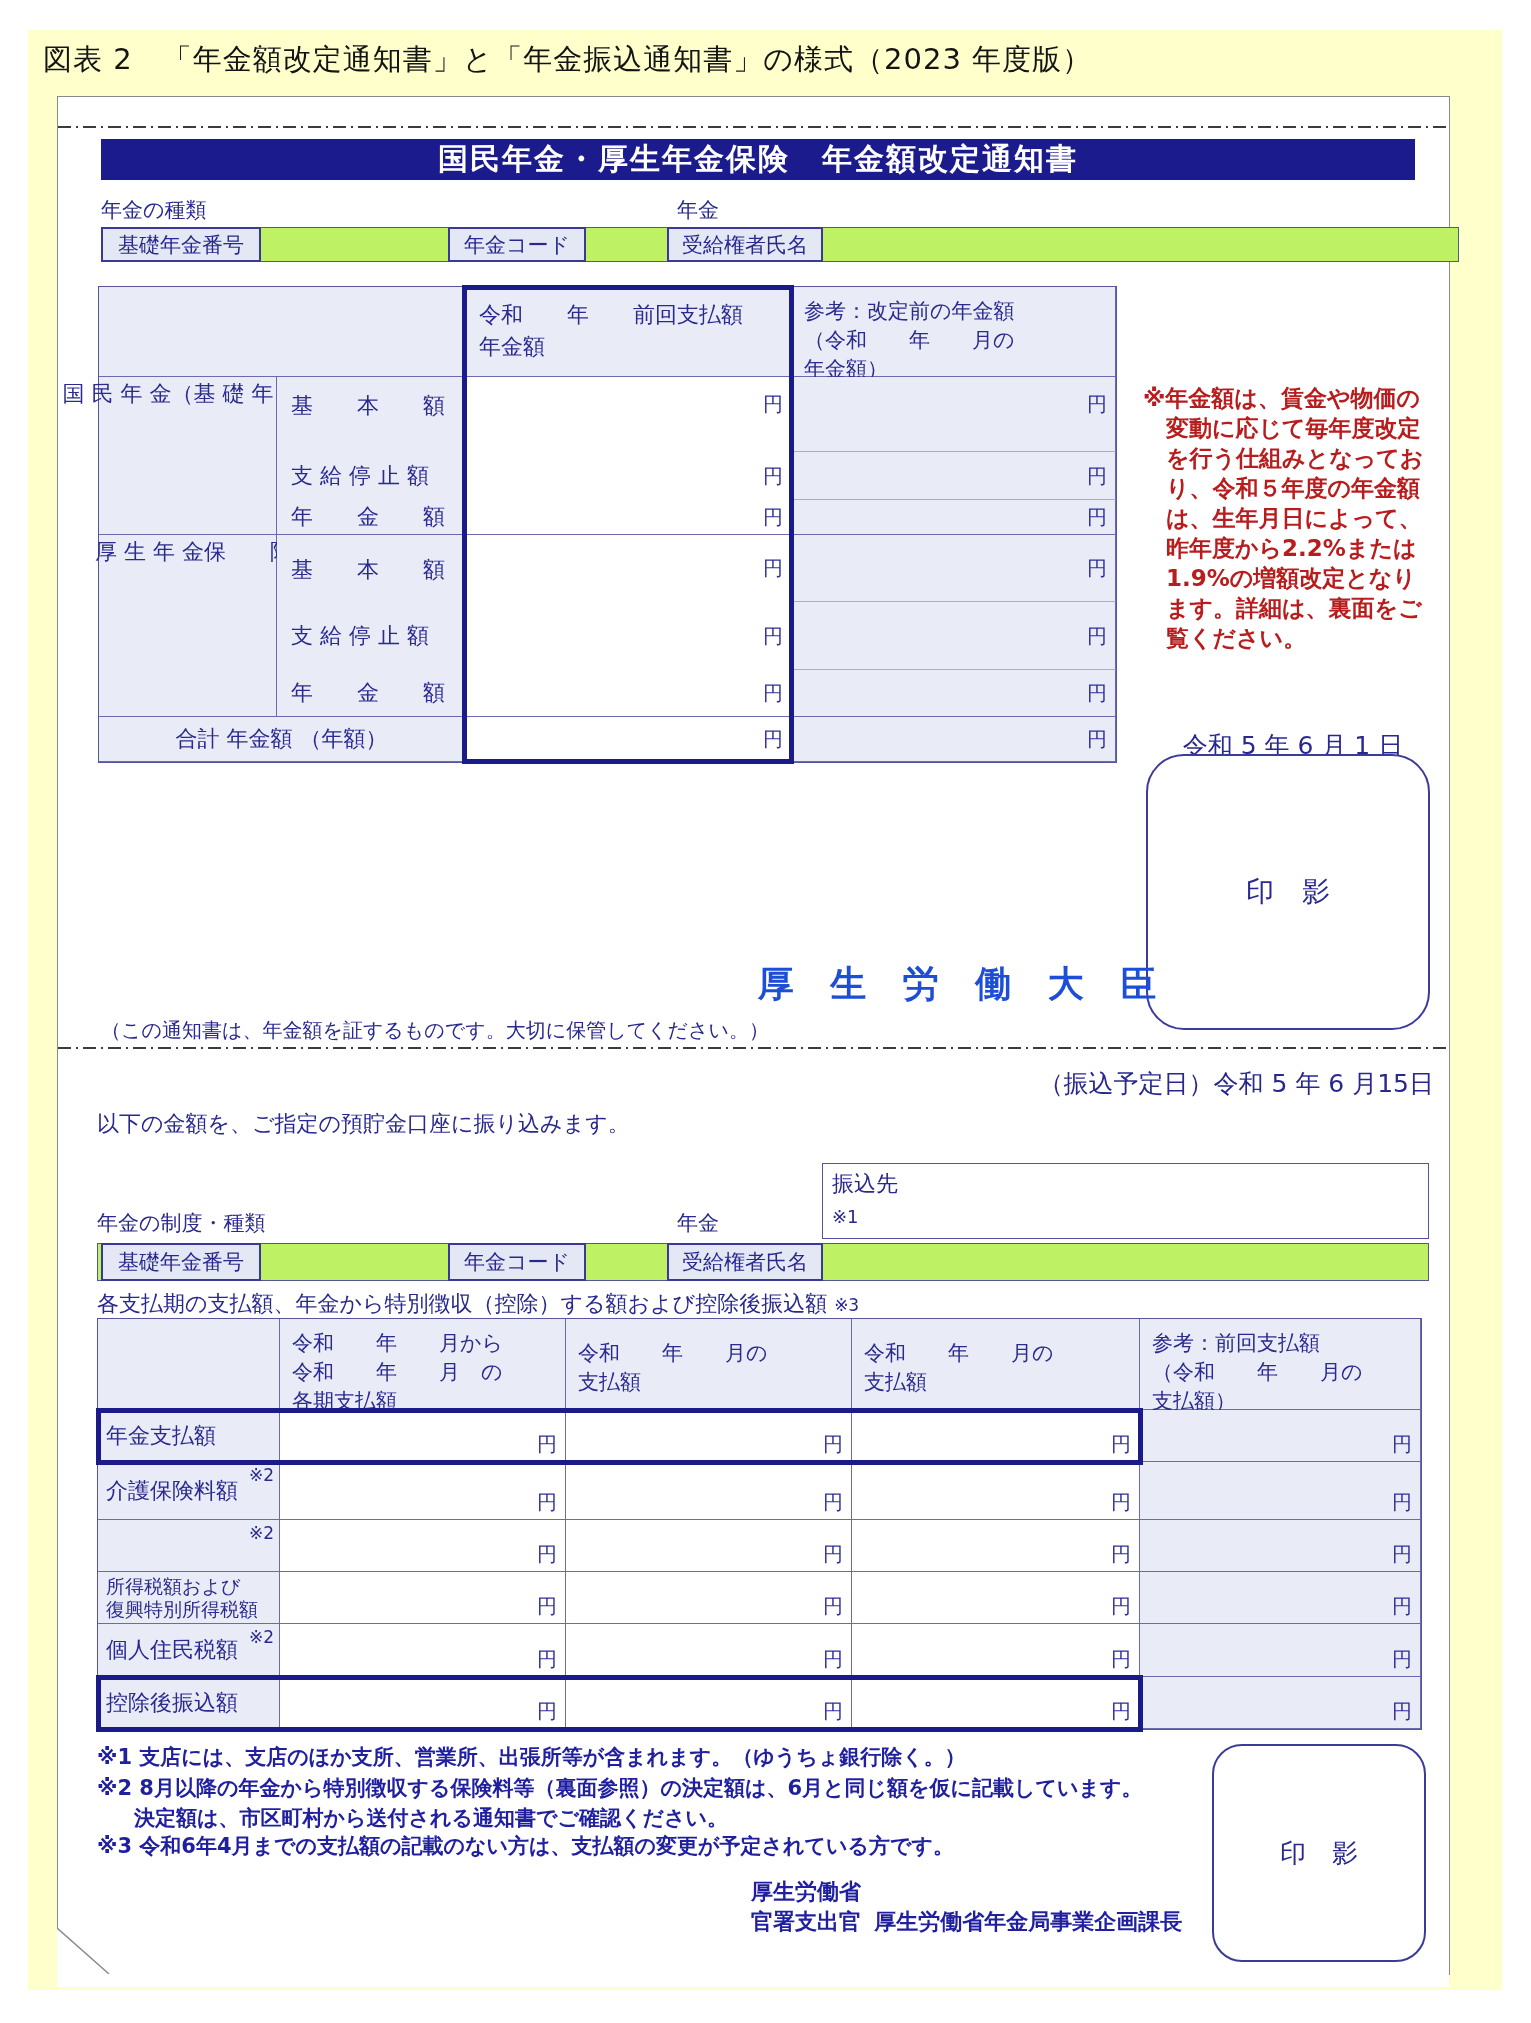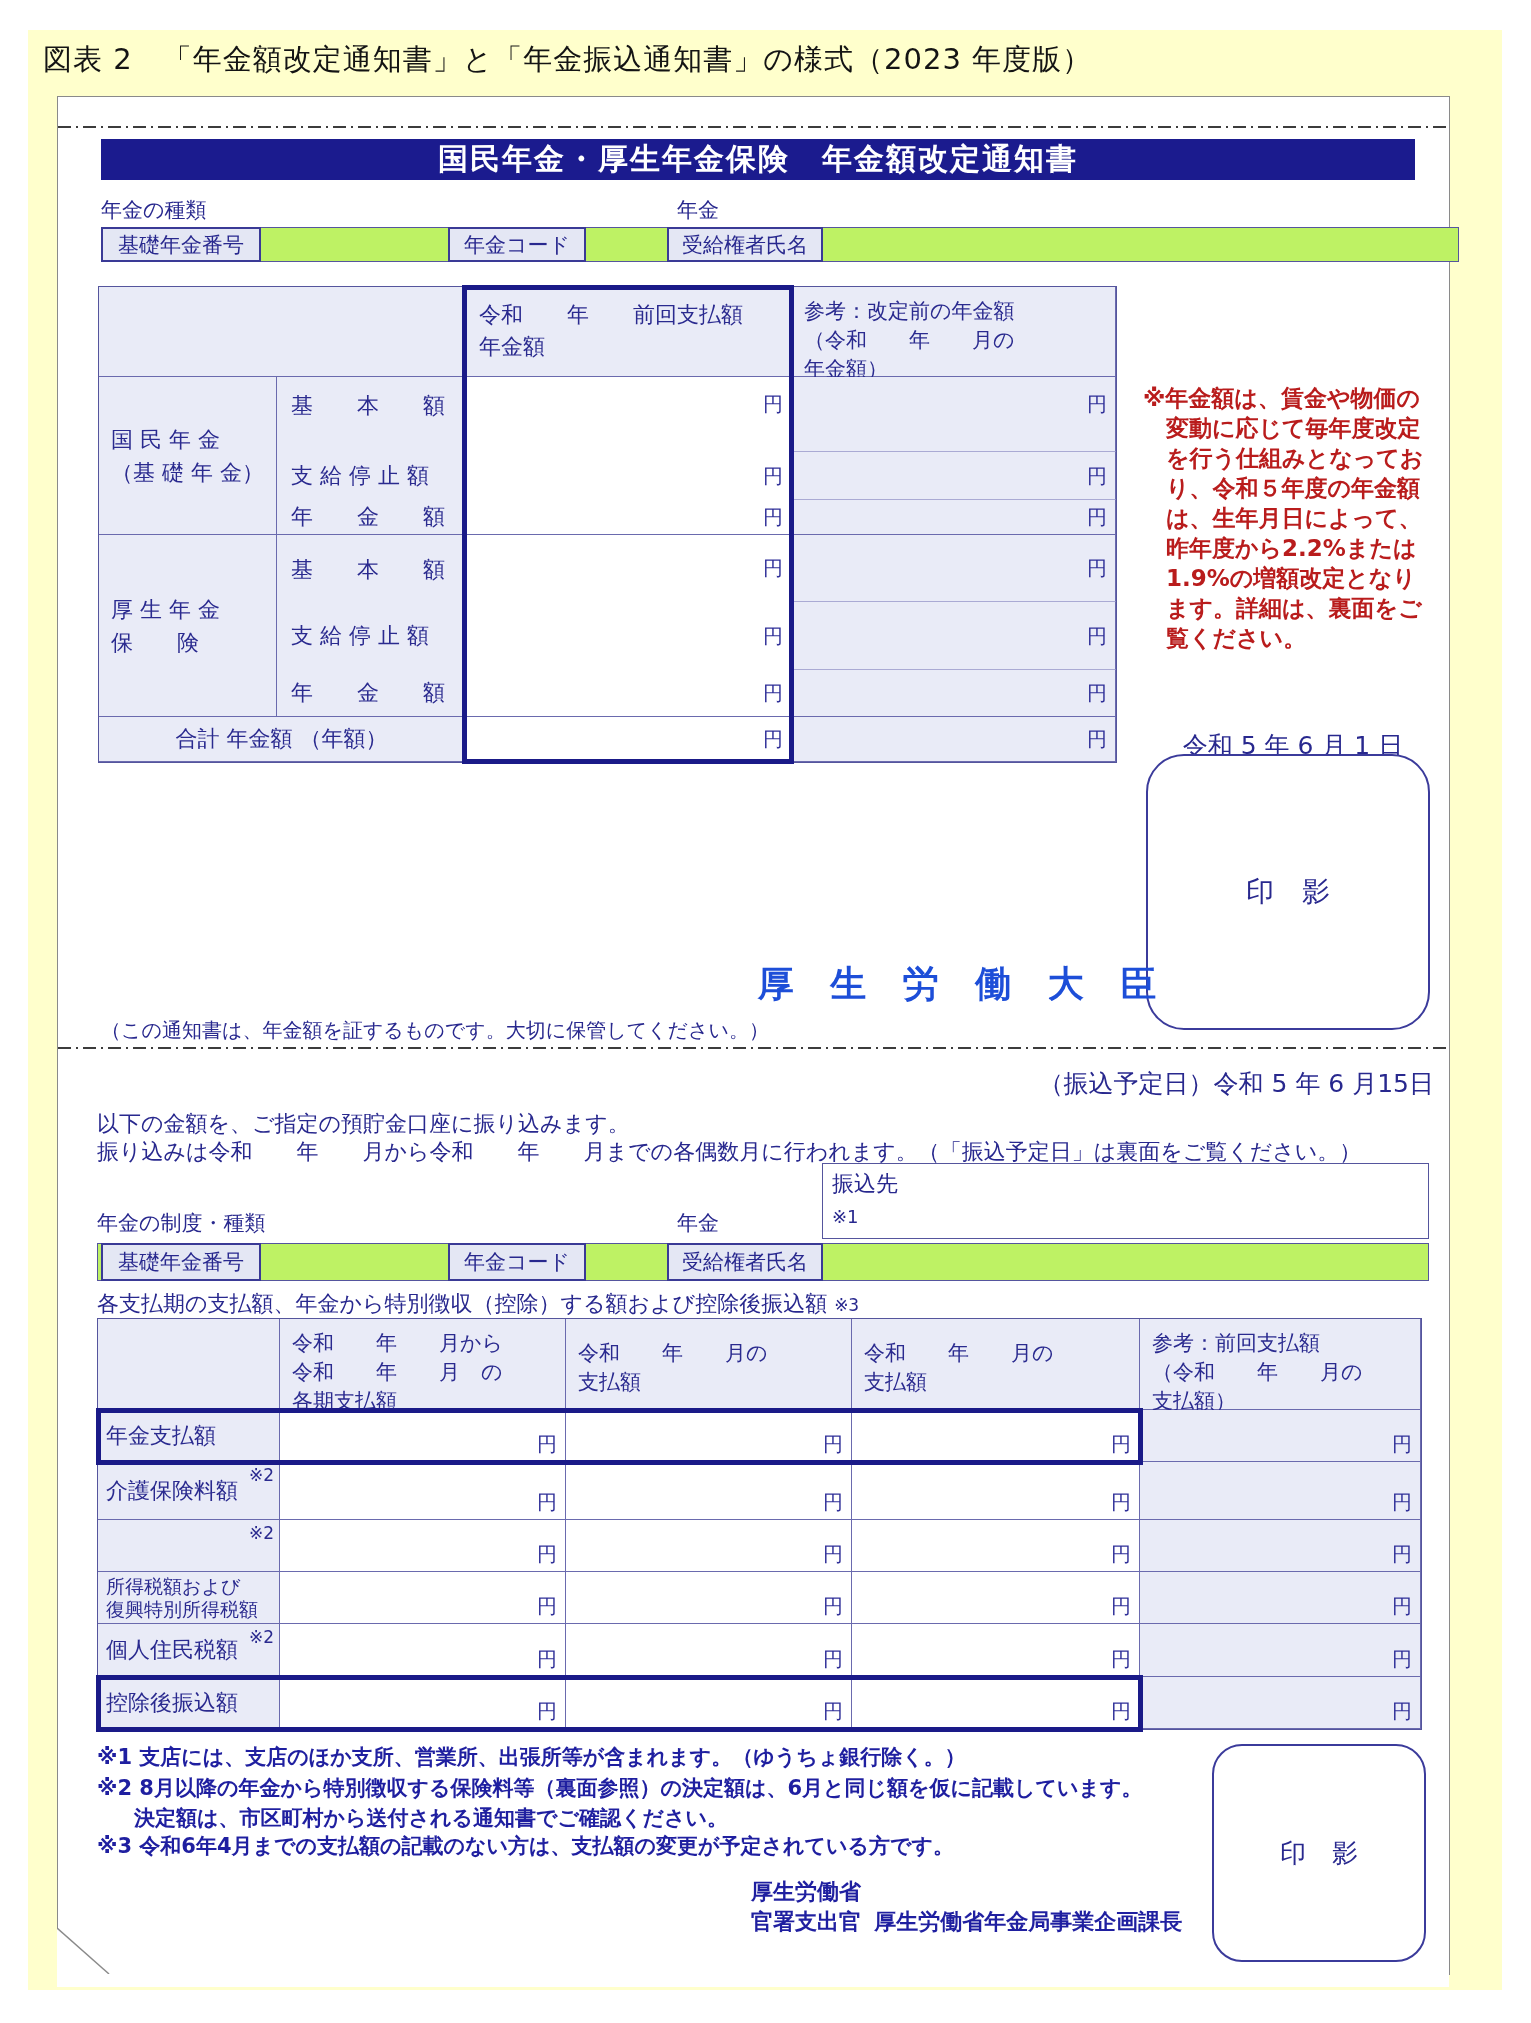--- a/index.html
+++ b/index.html
@@ -24,21 +24,21 @@
   .lb{border-bottom:1px solid #aaaad4;}
   .w{background:#ffffff;}
   .lav{background:#e9ebf7;}
   .yen{position:absolute;right:8px;font-size:20px;color:#2f2f98;}
   .yt{top:14px;}
   .yt2{top:20px;}
   .ym{top:50%;transform:translateY(-50%);}
   .yb{bottom:3px;}
   .rl{display:flex;align-items:center;padding-left:14px;white-space:nowrap;}
   .rt{align-items:flex-start;padding-top:14px;}
-  .grp{display:flex;flex-direction:column;justify-content:center;padding-left:12px;line-height:33px;white-space:nowrap;}
+  .grp{display:flex;flex-direction:row;justify-content:center;padding-left:12px;line-height:33px;white-space:nowrap;}
   .hc{padding:12px 0 0 14px;line-height:32px;white-space:nowrap;font-size:22px;}
   .hc2{padding:10px 0 0 12px;line-height:29px;white-space:nowrap;font-size:21px;}
   .ctr{display:flex;align-items:center;justify-content:center;white-space:nowrap;}
   .thick{position:absolute;border:5px solid #1a1a88;pointer-events:none;box-sizing:border-box;}
   .note{position:absolute;left:1085px;top:286px;width:330px;color:#b91c1c;font-weight:bold;font-size:23px;line-height:30px;white-space:nowrap;}
   .note .ind{padding-left:23px;}
   .stamp{position:absolute;border:2px solid #3b3b9b;background:#ffffff;display:flex;align-items:center;justify-content:center;color:#28288e;}
   .stamp1{left:1088px;top:657px;width:280px;height:272px;border-radius:38px;font-size:28px;}
   .stamp2{left:1154px;top:1647px;width:210px;height:214px;border-radius:30px;font-size:26px;}
   .minister{position:absolute;left:640px;top:863px;width:530px;text-align:center;color:#1d4ed8;font-weight:bold;font-size:36px;letter-spacing:12px;white-space:nowrap;}
@@ -174,21 +174,20 @@
       <span>印　影</span>
     </div>
     <div class="minister">厚 生 労 働 大 臣</div>
     <div class="small-note">（この通知書は、年金額を証するものです。大切に保管してください。）</div>
 
     <div class="cutline" style="top:950px;"></div>
 
     <div class="tdate">（振込予定日）令和 5 年 6 月15日</div>
 
     <div class="intro" style="top:1012px;">以下の金額を、ご指定の預貯金口座に振り込みます。</div>
-    <div class="intro" style="top:1040px;">振り込みは令和　　年　　月から令和　　年　　月までの各偶数月に行われます。（「振込予定日」は裏面をご覧ください。）</div>
 
     <div class="payee">
       <div class="pl">振込先</div>
       <div class="pr">※1</div>
     </div>
 
     <div class="lbl" style="left:39px;top:1112px;">年金の制度・種類</div>
     <div class="lbl" style="left:619px;top:1112px;">年金</div>
 
     <div class="idrow" style="left:39px;top:1146px;width:1332px;height:38px;">

